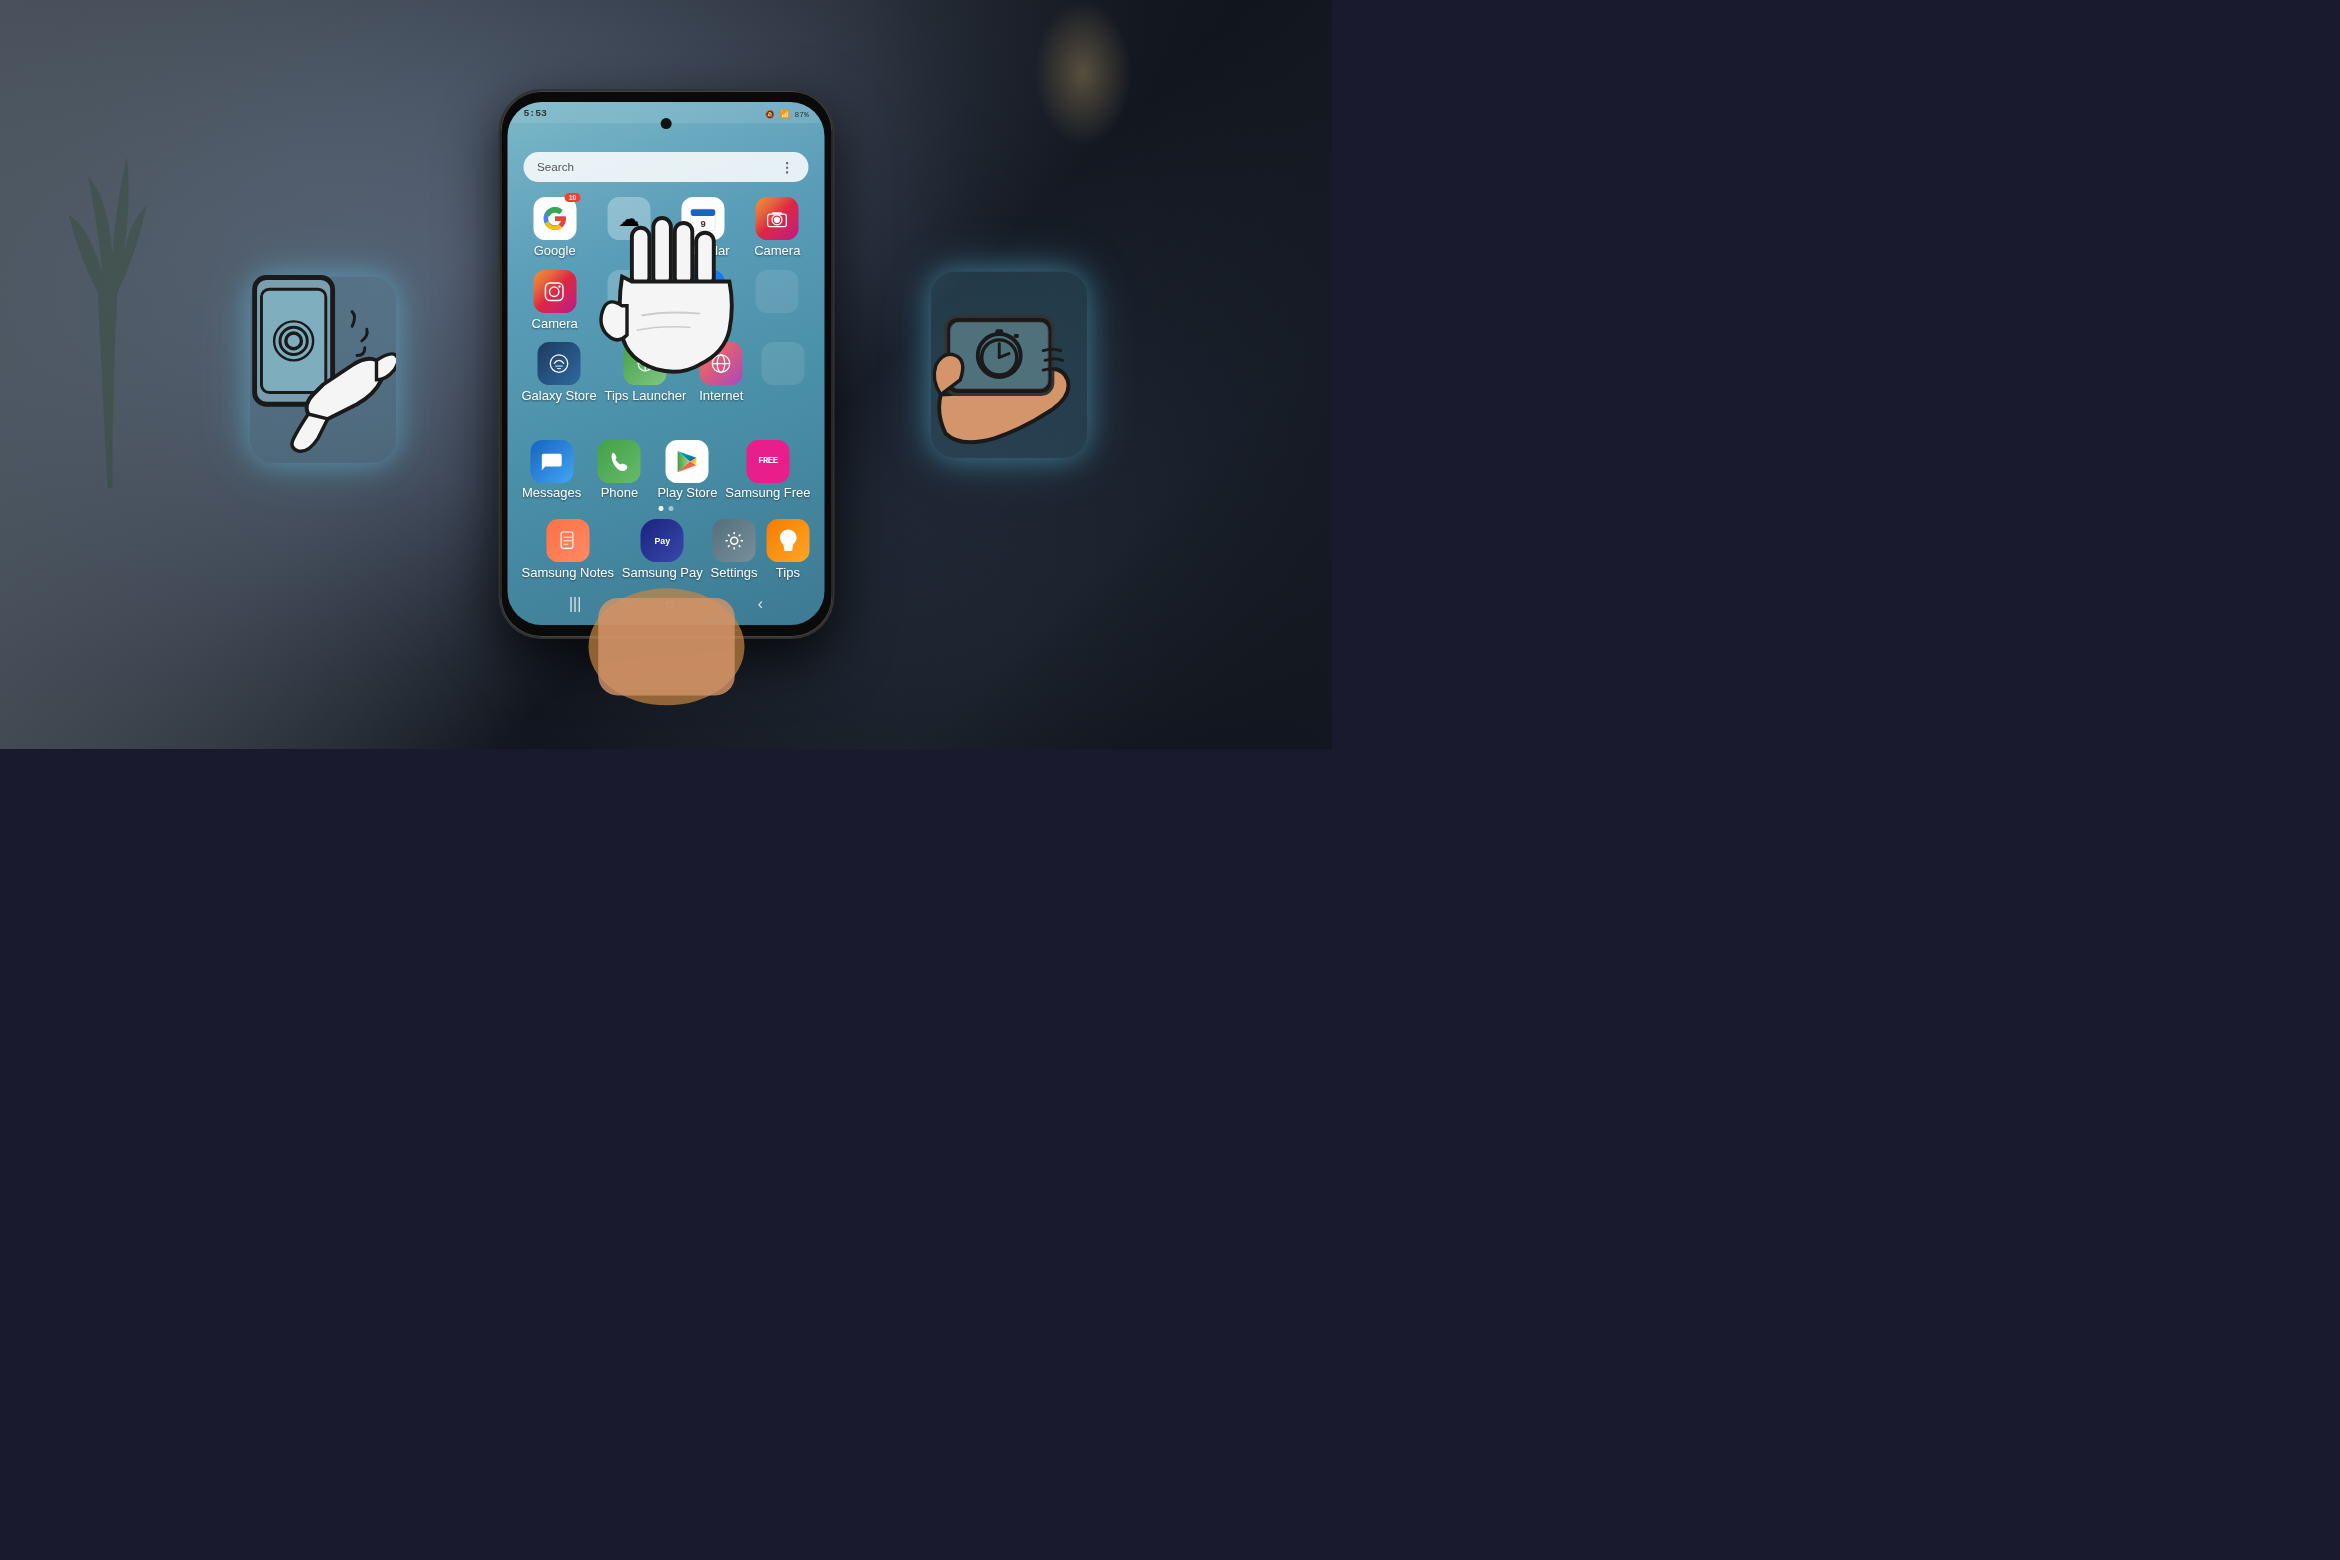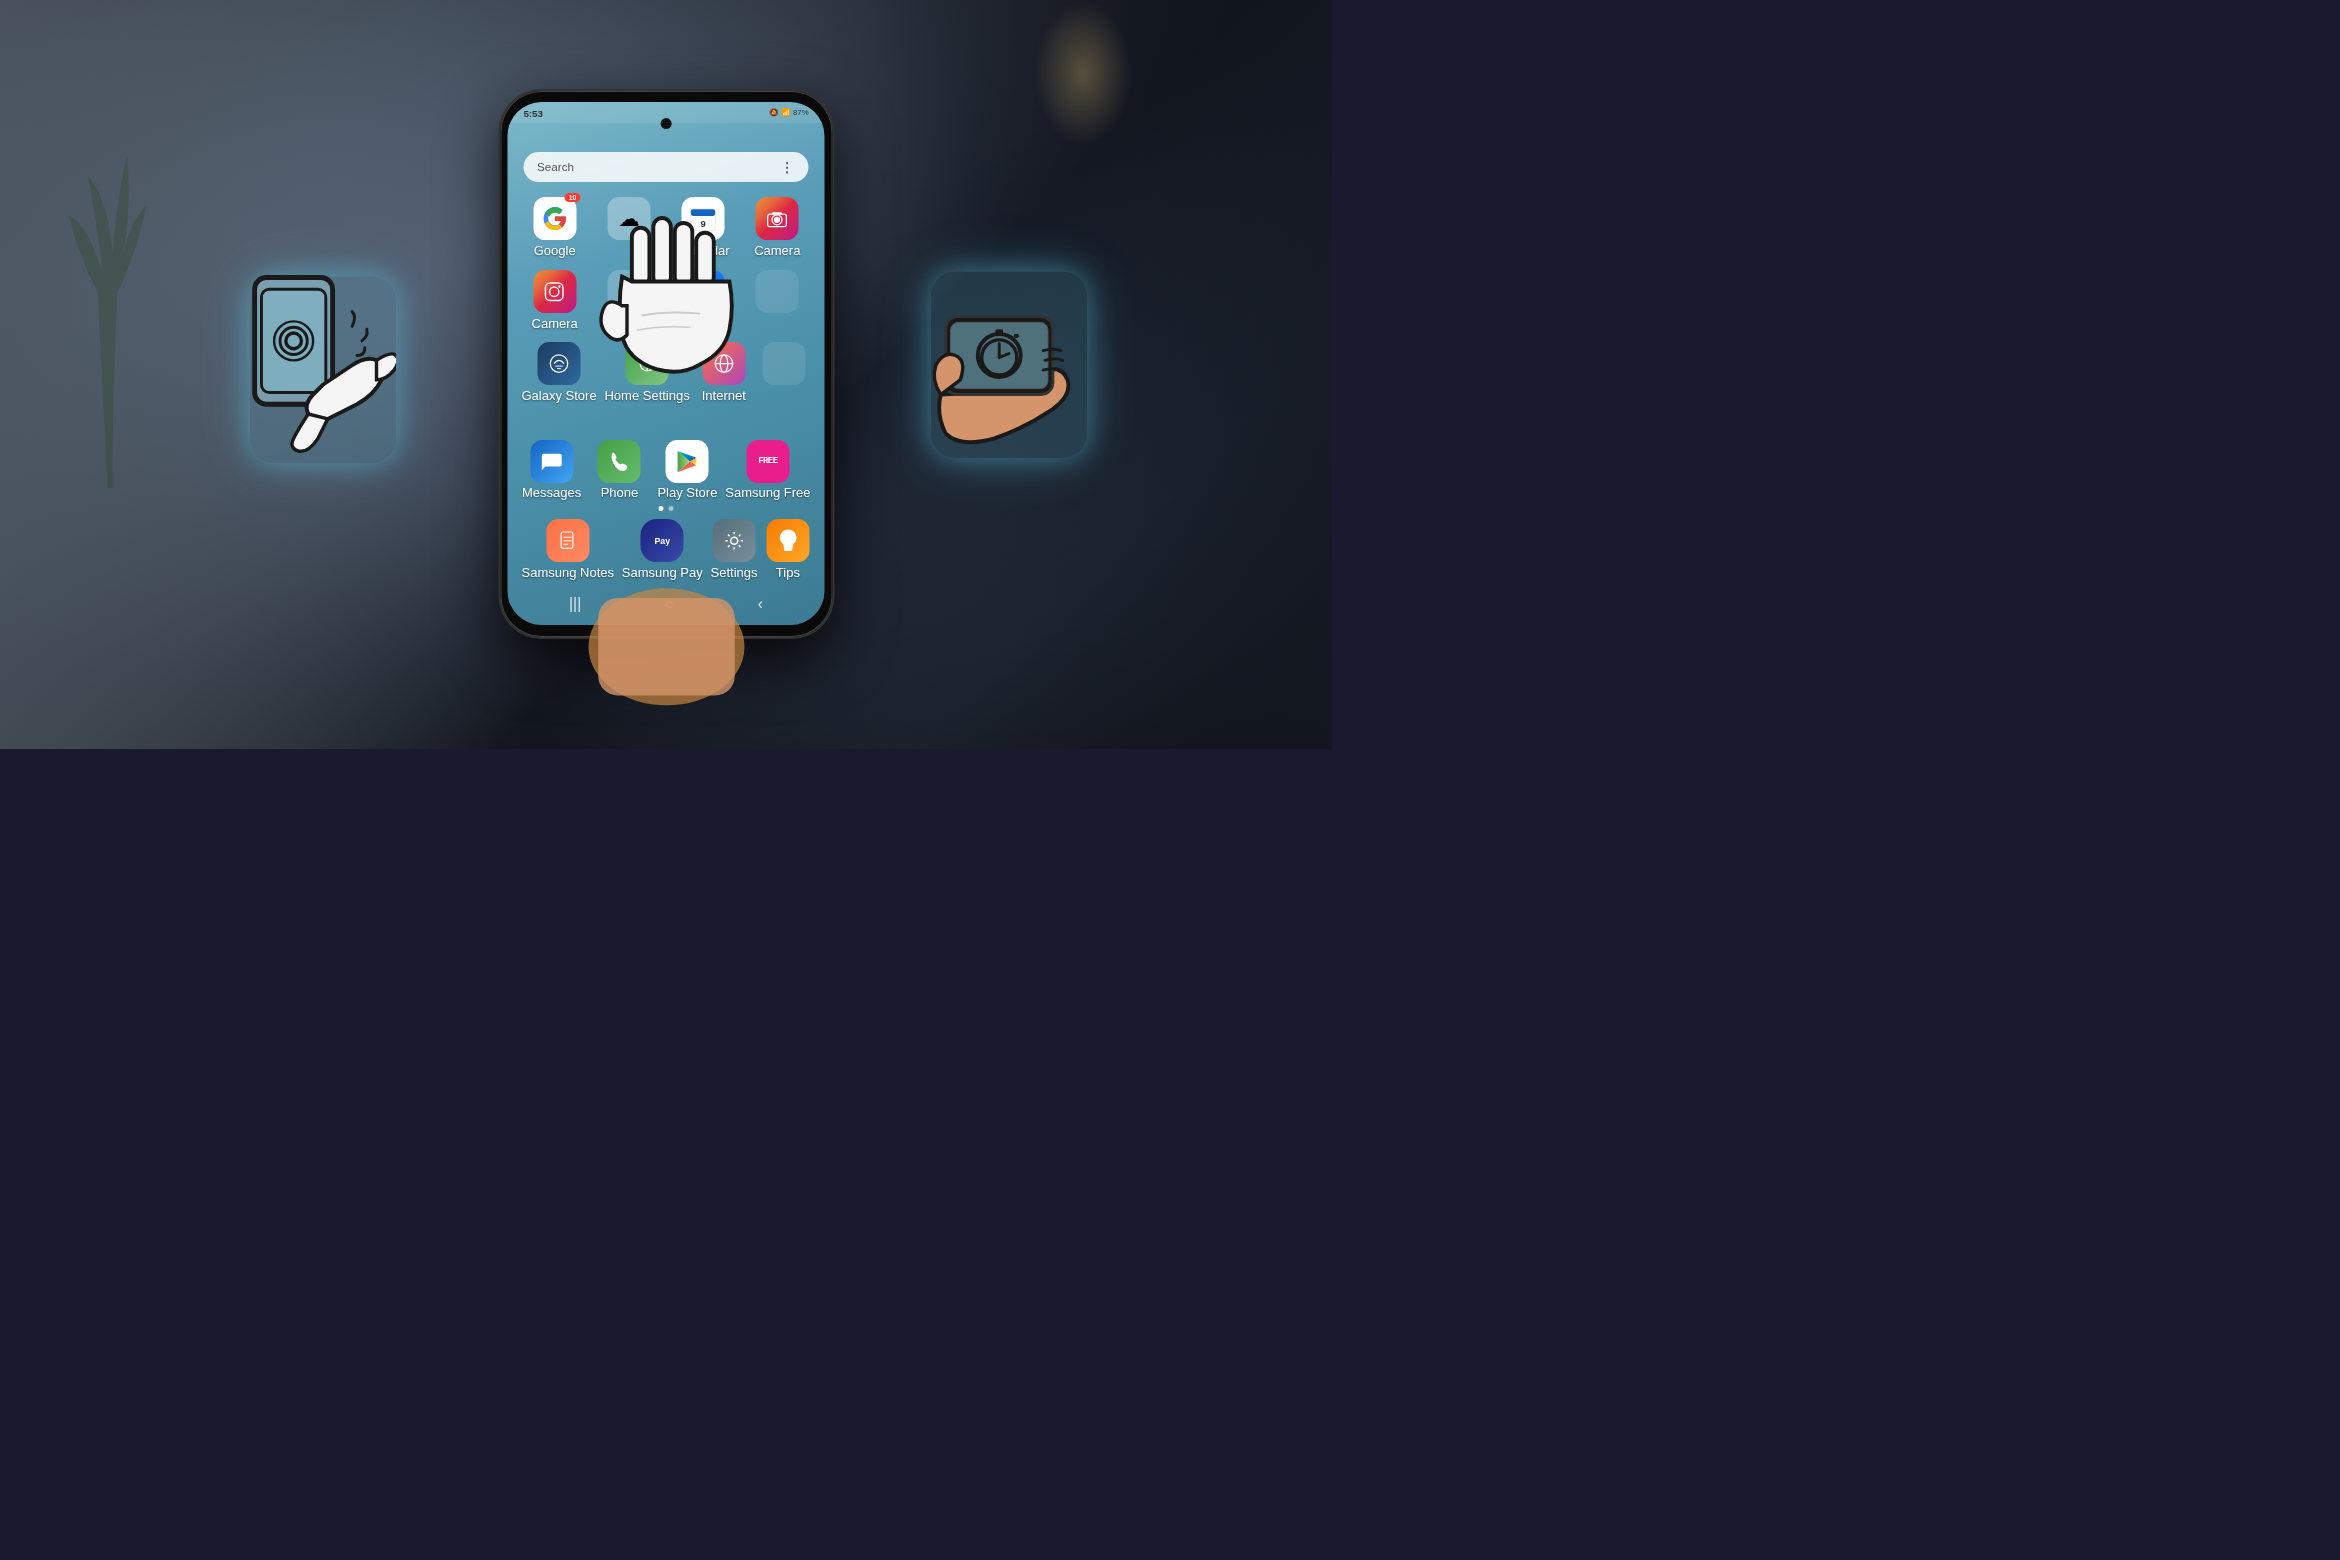--- a/index.html
+++ b/index.html
@@ -91,25 +91,26 @@
       bottom: 11.7px;
       border-radius: 34px;
       overflow: hidden;
       background: linear-gradient(160deg, #7bb8c8 0%, #5a9db8 30%, #4a8fa8 60%, #3d7a93 100%);
     }
 
     
     .status-bar {
       display: flex;
       justify-content: space-between;
-      align-items: flex-start;
+      align-items: flex-end;
       padding: 5.9px 15.6px 3.9px;
       font-size: 8.8px;
       color: #333;
       background: rgba(255,255,255,0.1);
+      font-family: Liberation Mono, monospace;
     }
 
     .status-time {
       font-weight: 600;
       font-size: 9.8px;
     }
 
     .status-icons {
       display: flex;
       gap: 2.9px;
@@ -456,21 +457,21 @@
           <span class="app-label">Galaxy Store</span>
         </div>
 
         <div class="app-icon">
           <div class="app-icon-img" style="background: linear-gradient(135deg, #43a047, #81c784);">
             <svg width="23.4" height="23.4" viewBox="0 0 40 40" fill="white">
               <circle cx="20" cy="20" r="12" stroke="white" stroke-width="2" fill="none"></circle>
               <path d="M20 8 v24 M8 20 h24" stroke="white" stroke-width="2"></path>
             </svg>
           </div>
-          <span class="app-label">Home Settings</span>
+          <span class="app-label">Tips Launcher</span>
         </div>
 
         <div class="app-icon">
           <div class="app-icon-img internet-icon">
             <svg width="25" height="25" viewBox="0 0 40 40" fill="none">
               <circle cx="20" cy="20" r="14" stroke="white" stroke-width="2"></circle>
               <ellipse cx="20" cy="20" rx="6" ry="14" stroke="white" stroke-width="2"></ellipse>
               <line x1="6" y1="20" x2="34" y2="20" stroke="white" stroke-width="2"></line>
             </svg>
           </div>

